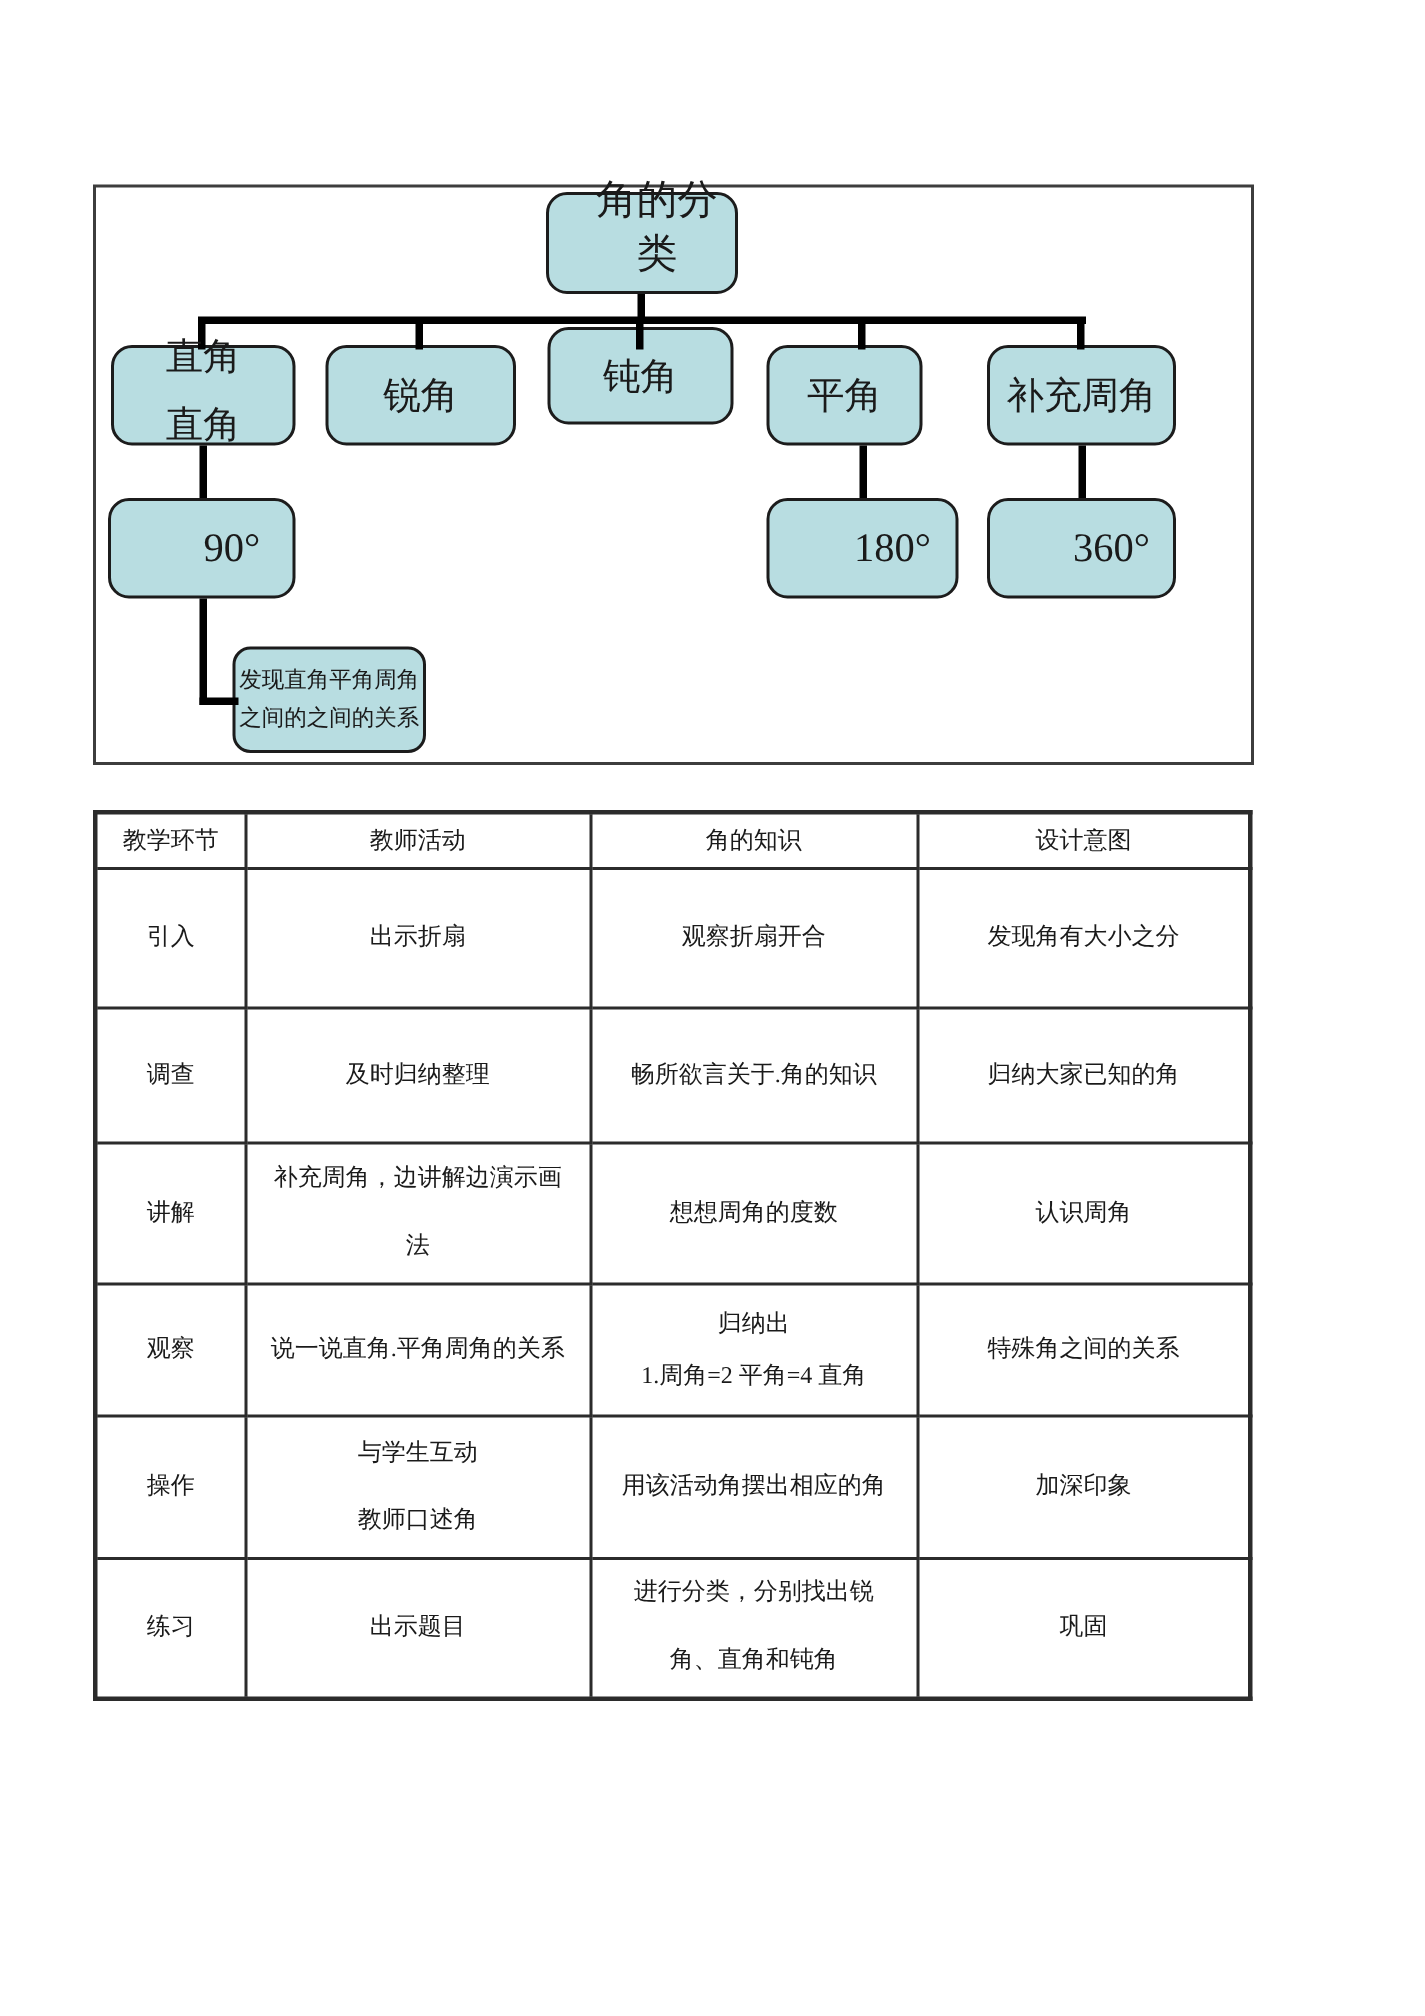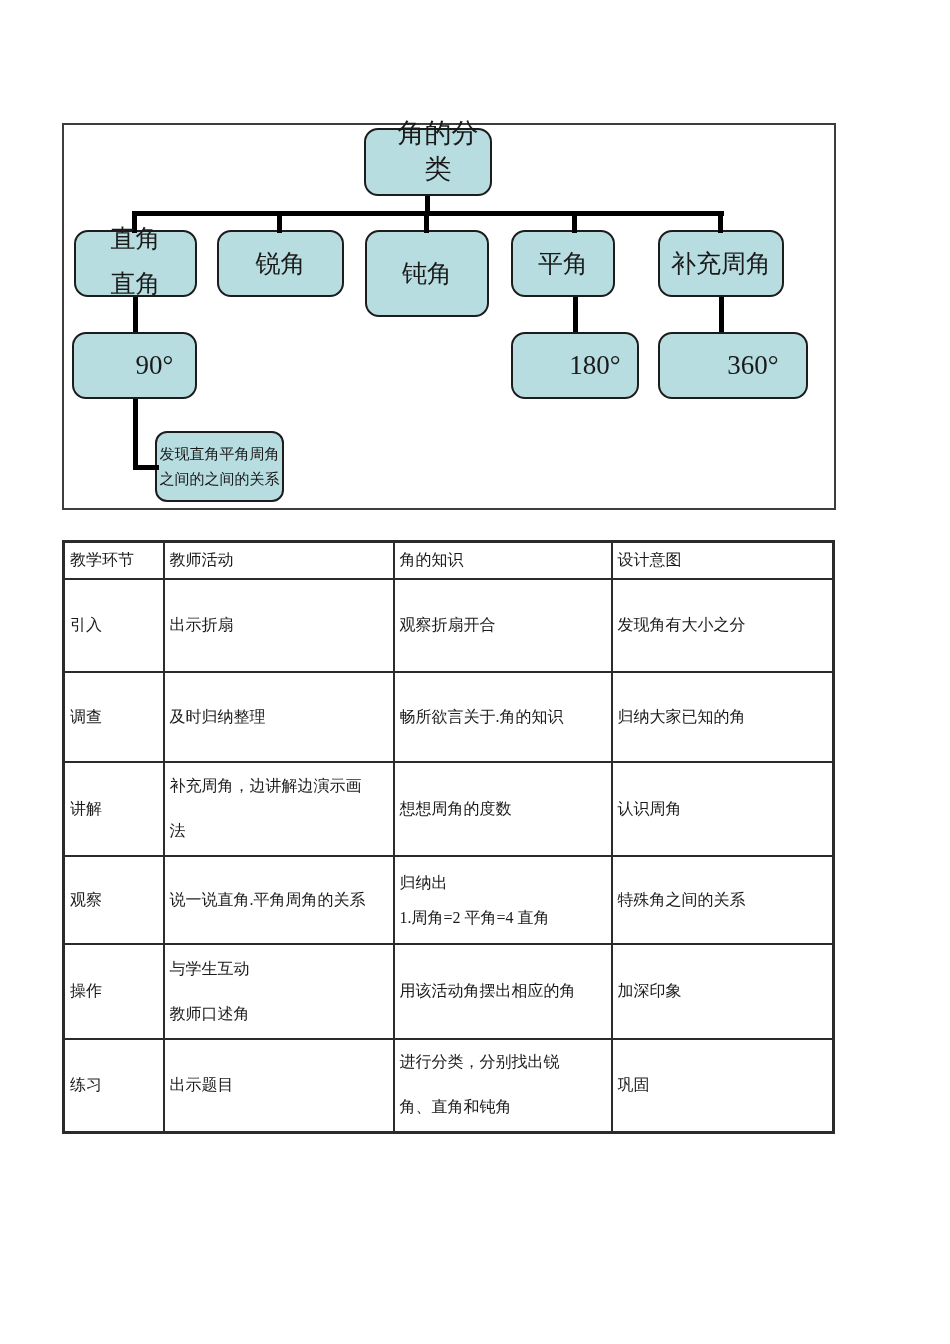--- a/index.html
+++ b/index.html
@@ -23,27 +23,27 @@
     border-radius:14px;
     display:flex; align-items:center; justify-content:center;
     font-size:25px; text-align:center;
   }
   .root-node {
     left:300px; top:3px; width:128px; height:68px;
     align-items:flex-end; padding-bottom:7px; font-size:27px;padding-left:20px;
   }
   .n-right  { left:10px;  top:105px; width:123px; height:67px; }
   .n-acute  { left:153px; top:105px; width:127px; height:67px; }
-  .n-obtuse { left:301px; top:105px; width:124px; height:87px; }
+  .n-obtuse { left:301px; top:93px; width:124px; height:65px; }
   .n-straight { left:447px; top:105px; width:104px; height:67px; }
   .n-full   { left:594px; top:105px; width:126px; height:67px; }
   .val-node { top:207px; height:67px; font-size:27px;padding-left:40px; }
   .v-90  { left:8px;   width:125px; }
   .v-180 { left:447px; width:128px; }
-  .v-360 { left:594px; width:150px; }
+  .v-360 { left:594px; width:126px; }
   .note-node {
     left:91px; top:306px; width:129px; height:71px;
     font-size:15px; line-height:25px; white-space:pre-line;
     border-radius:12px;
   }
   .overlay-label {
     position:absolute; left:0; top:-16px; width:100%;
     text-align:center; font-size:25px; line-height:45px;
     white-space:pre-line; z-index:3;
   }
@@ -63,21 +63,21 @@
 
   
   .plan-table {
     position:absolute; left:62px; top:540px;
     border-collapse:collapse; table-layout:fixed;
     border:3px solid #2b2b2b;
     font-size:16px;
   }
   .plan-table th, .plan-table td {
     border:2px solid #2b2b2b;
-    text-align:left; vertical-align:middle;
+    text-align:center; vertical-align:middle;
     font-weight:normal;
     white-space:pre-line;
     padding:0 5px;
     overflow:hidden;
   }
   .plan-table th { line-height:normal; padding:7px 5px; }
   .plan-table td { line-height:2.8; }
   .plan-table td.tight { line-height:2.2;margin-left:16px; }
 </style>
 </head>

